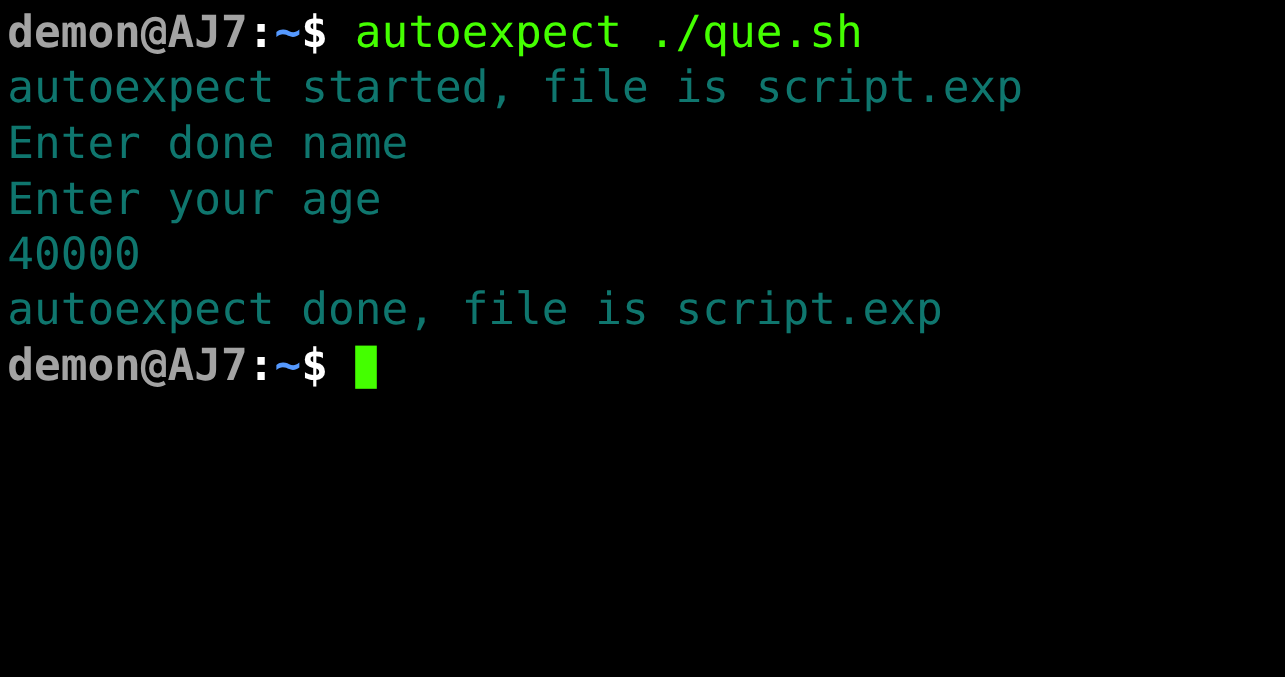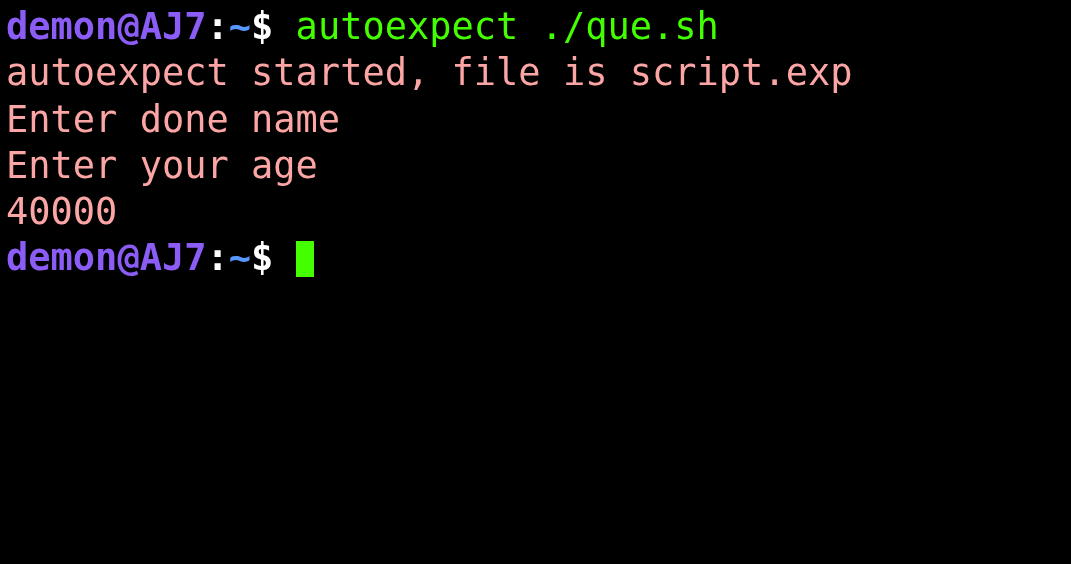--- a/index.html
+++ b/index.html
@@ -14,41 +14,41 @@
       font-family: 'DejaVu Sans Mono', 'Liberation Mono', 'Ubuntu Mono', monospace;
       font-size: 37px;
       line-height: 1.25;
       padding: 4px 6px;
       overflow: hidden;
     }
     .terminal {
       color: #44ff00;
     }
     .prompt-user {
-      color: #8b5cf6;
+      color: #a3a3a3;
       font-weight: bold;
     }
     .prompt-colon {
       color: #ffffff;
       font-weight: bold;
     }
     .prompt-tilde {
       color: #5599ff;
       font-weight: bold;
     }
     .prompt-dollar {
       color: #ffffff;
       font-weight: bold;
     }
     .command {
       color: #44ff00;
       margin-top: 16px;
     }
     .output {
-      color: #fca5a5;
+      color: #0f766e;
     }
     .cursor {
       display: inline-block;
       width: 18px;
       height: 36px;
       background-color: #44ff00;
       vertical-align: text-bottom;
       margin-bottom: 2px;
     }
     .line {
@@ -57,14 +57,15 @@
   </style>
 </head>
 <body>
 
 <div class="terminal">
   <div class="line"><span class="prompt-user">demon@AJ7</span><span class="prompt-colon">:</span><span class="prompt-tilde">~</span><span class="prompt-dollar">$ </span><span class="command">autoexpect ./que.sh</span></div>
   <div class="line output">autoexpect started, file is script.exp</div>
   <div class="line output">Enter done name</div>
   <div class="line output">Enter your age</div>
   <div class="line output">40000</div>
+  <div class="line output">autoexpect done, file is script.exp</div>
   <div class="line"><span class="prompt-user">demon@AJ7</span><span class="prompt-colon">:</span><span class="prompt-tilde">~</span><span class="prompt-dollar">$ </span><span class="cursor"></span></div>
 </div>
 
 </body></html>

